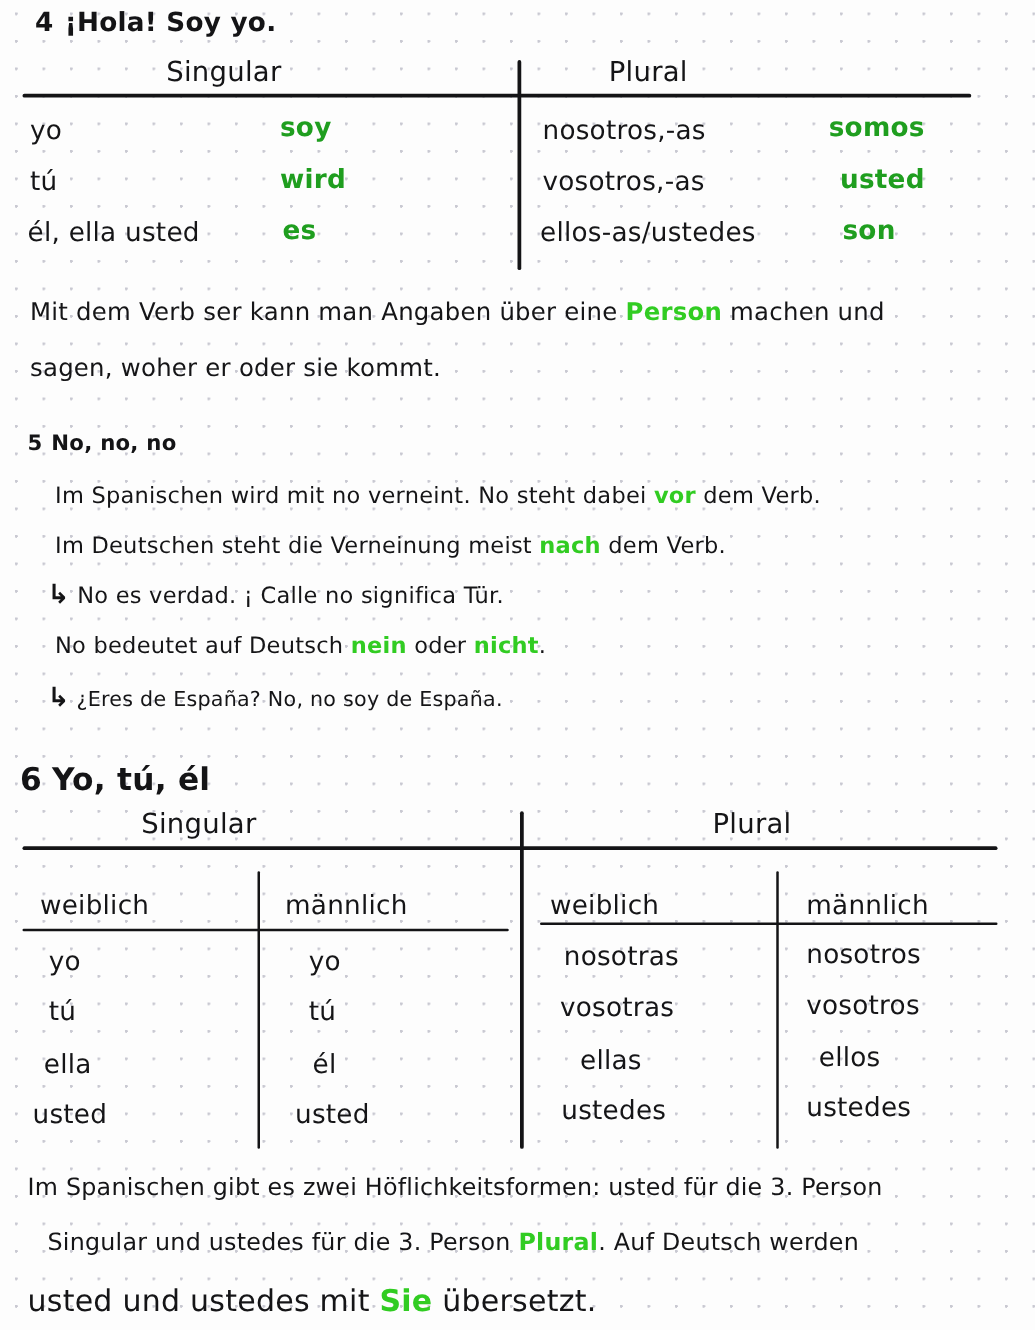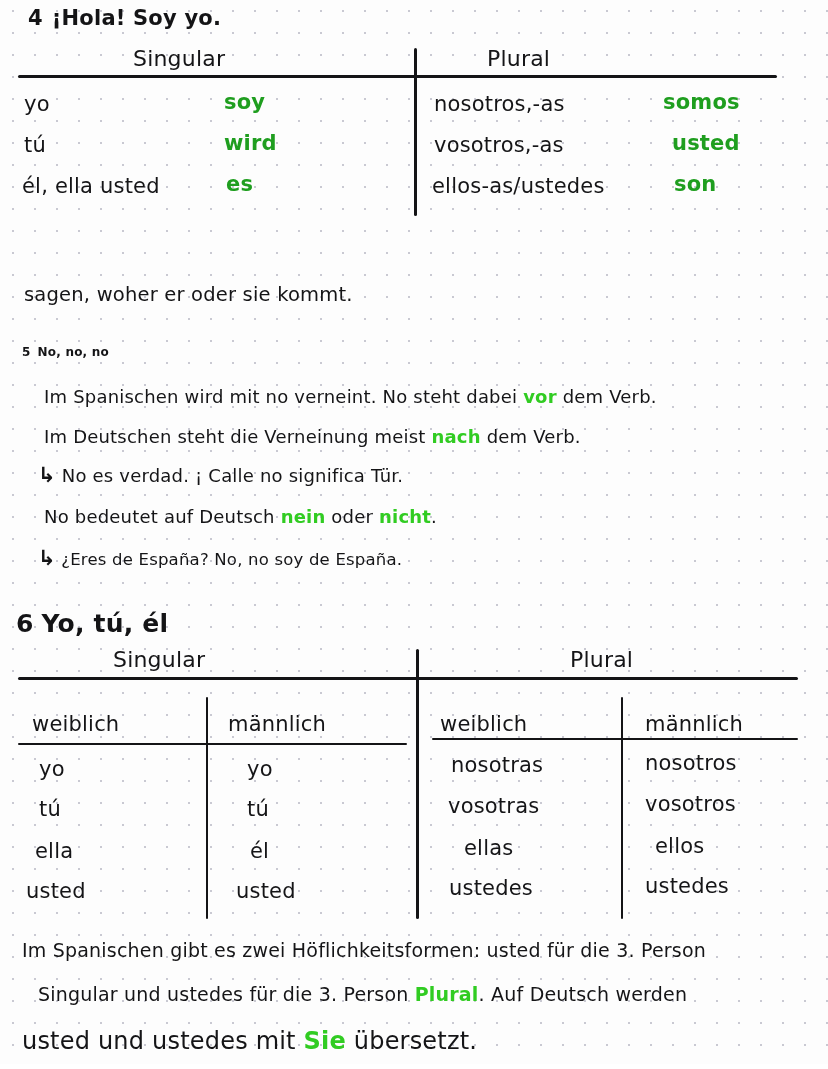--- a/index.html
+++ b/index.html
@@ -126,23 +126,24 @@
 
   <div class="cell hand" style="left:434px; top:92px;">nosotros,-as</div>
   <div class="cell hand green" style="left:663px; top:90px;">somos</div>
 
   <div class="cell hand" style="left:434px; top:133px;">vosotros,-as</div>
   <div class="cell hand green" style="left:672px; top:131px;">usted</div>
 
   <div class="cell hand" style="left:432px; top:174px;">ellos-as/ustedes</div>
   <div class="cell hand green" style="left:674px; top:172px;">son</div>
 
+  <div class="pline hand" style="left:24px; top:240px;"><span>Mit dem Verb ser kann man Angaben über eine </span><span class="hl">Person</span><span> machen und</span></div>
   <div class="pline hand" style="left:24px; top:285px;">sagen, woher er oder sie kommt.</div>
 
-  <div class="abs hand sec-head" style="left:22px; top:345px; font-size:12px;">
+  <div class="abs hand sec-head" style="left:22px; top:345px; font-size:17px;">
     <span class="sec-num" style="margin-right:7px;">5</span><span>No, no, no</span>
   </div>
 
   <div class="pline small hand" style="left:44px; top:388px;"><span>Im Spanischen wird mit no verneint. No steht dabei </span><span class="hl">vor</span><span> dem Verb.</span></div>
 
   <div class="pline small hand" style="left:38px; top:465px;"><span class="arrow">↳</span>&nbsp;<span>No es verdad. ¡ Calle no significa Tür.</span></div>
 
   <div class="pline small hand" style="left:44px; top:428px;"><span>Im Deutschen steht die Verneinung meist </span><span class="hl">nach</span><span> dem Verb.</span></div>
 
   <div class="pline small hand" style="left:44px; top:508px;"><span>No bedeutet auf Deutsch </span><span class="hl">nein</span><span> oder </span><span class="hl">nicht</span><span>.</span></div>

